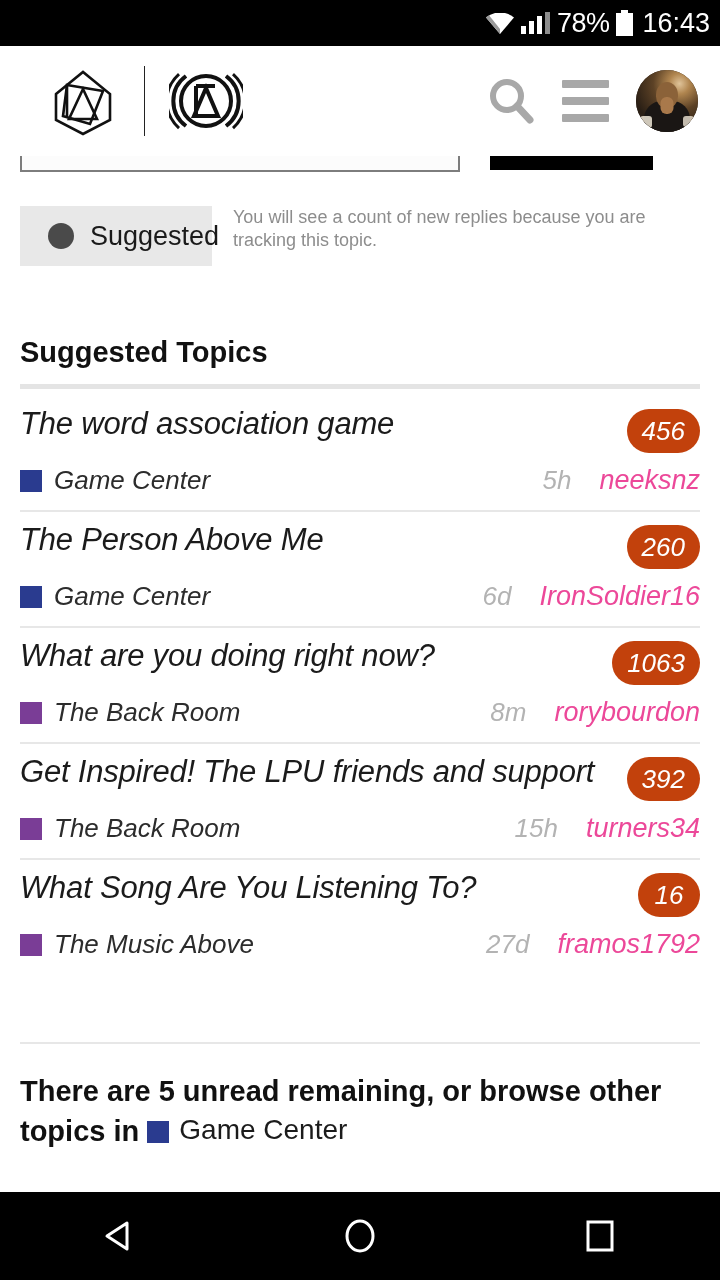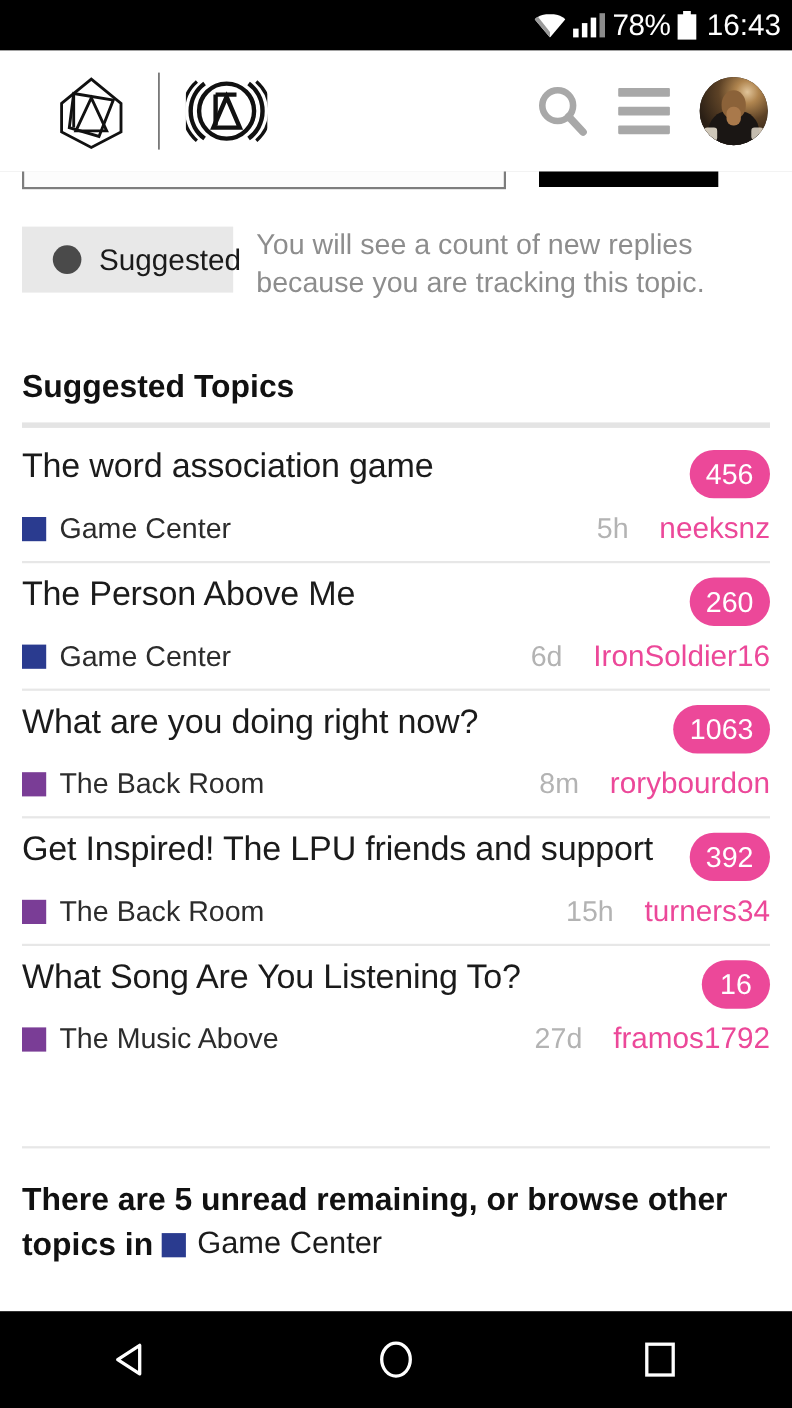--- a/index.html
+++ b/index.html
@@ -95,45 +95,45 @@
     display:flex; align-items:flex-start;
   }
   .tracking-chip{
     width:192px; height:60px; background:#e8e8e8;
     display:flex; align-items:center; gap:16px;
     padding-left:28px; flex:none;
   }
   .tracking-dot{ width:26px; height:26px; border-radius:50%; background:#4a4a4a; flex:none; }
   .tracking-label{ font-size:27px; color:#1a1a1a; }
   .tracking-desc{
-    margin-left:21px; font-size:26px; color:#8d8d8d; line-height:1.30;
+    margin-left:21px; font-size:18px; color:#8d8d8d; line-height:1.30;
     max-width:470px;
   }
 
   
   .section-title{
     position:absolute; top:336px; left:20px;
     font-size:29px; font-weight:bold; color:#111;
   }
   .thick-rule{
     position:absolute; top:384px; left:20px; width:680px; height:5px;
     background:#e4e4e4;
   }
 
   .topic-list{ position:absolute; top:396px; left:20px; width:680px; }
-  .topic{ position:relative; padding:8px 0 14px; }
+  .topic{ position:relative; padding:8px 0 14px;font-style:italic; }
   .topic + .topic{ border-top:2px solid #e7e7e7; }
   .topic-head{ display:flex; align-items:flex-start; }
   .topic-title{
     font-size:31px; color:#1b1b1b; line-height:1.29;
     flex:1; padding-right:14px; letter-spacing:-0.2px;
   }
   .count-badge{
     flex:none; min-width:62px; height:44px; border-radius:22px;
-    background:#ec4899; color:#fff; font-size:26px;
+    background:#c2410c; color:#fff; font-size:26px;
     display:flex; align-items:center; justify-content:center;
     padding:0 15px; margin-top:5px;
   }
   .topic-meta{ display:flex; align-items:center; margin-top:12px; }
   .cat{ display:flex; align-items:center; gap:12px; }
   .cat-swatch{ width:22px; height:22px; flex:none; }
   .cat-name{ font-size:26px; color:#2c2c2c; }
   .meta-spacer{ flex:1; }
   .meta-right{ display:flex; align-items:flex-end; gap:28px; }
   .meta-age{ font-size:26px; color:#b3b3b3; }

